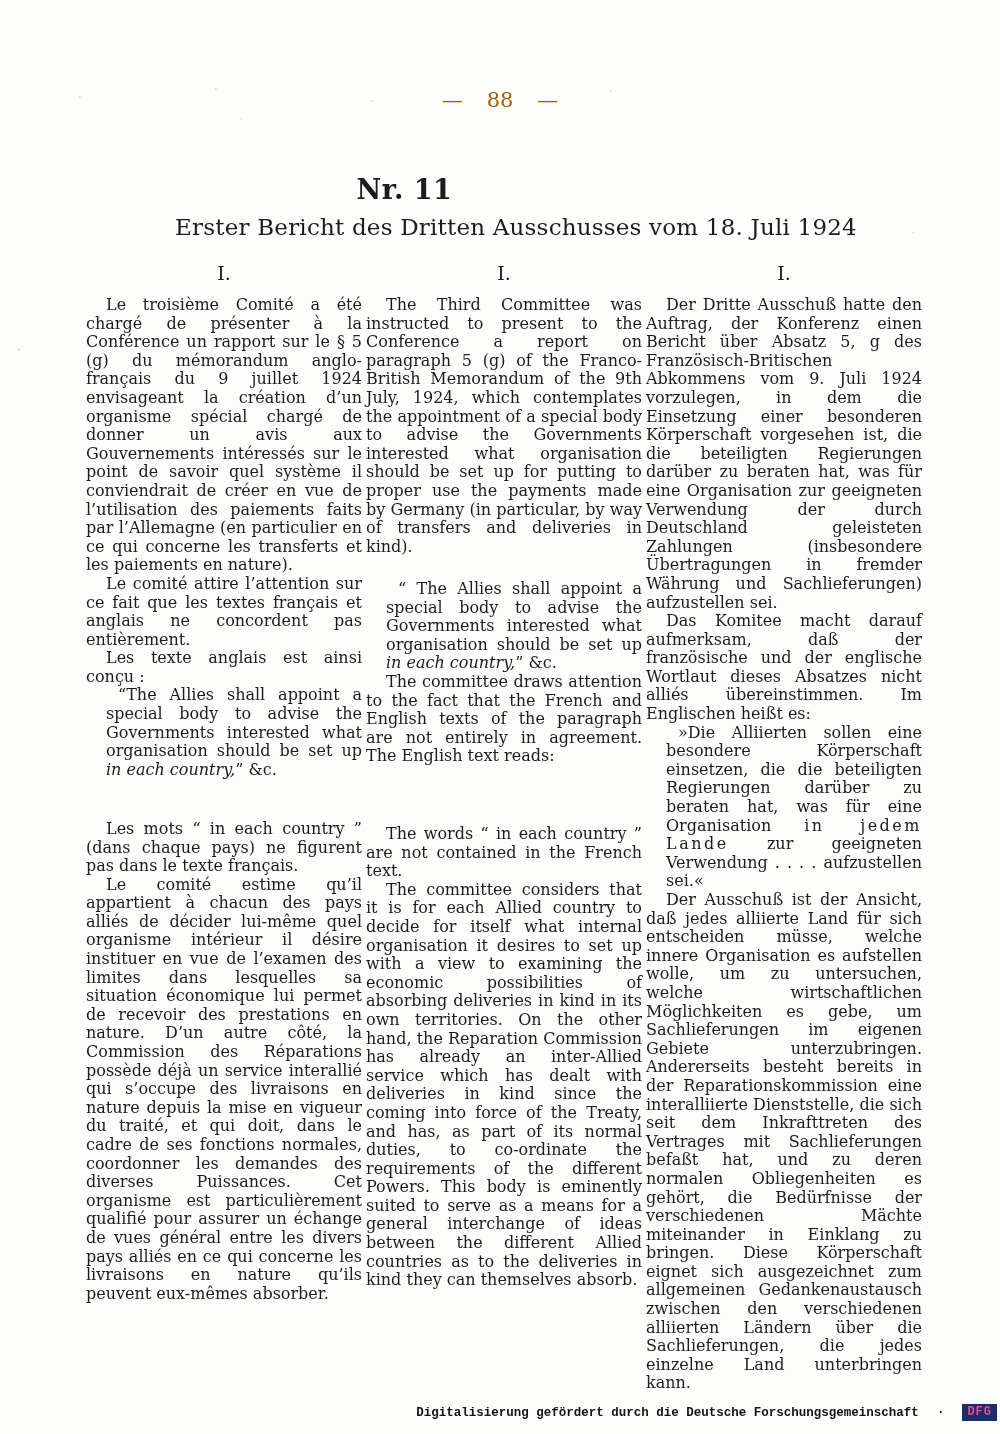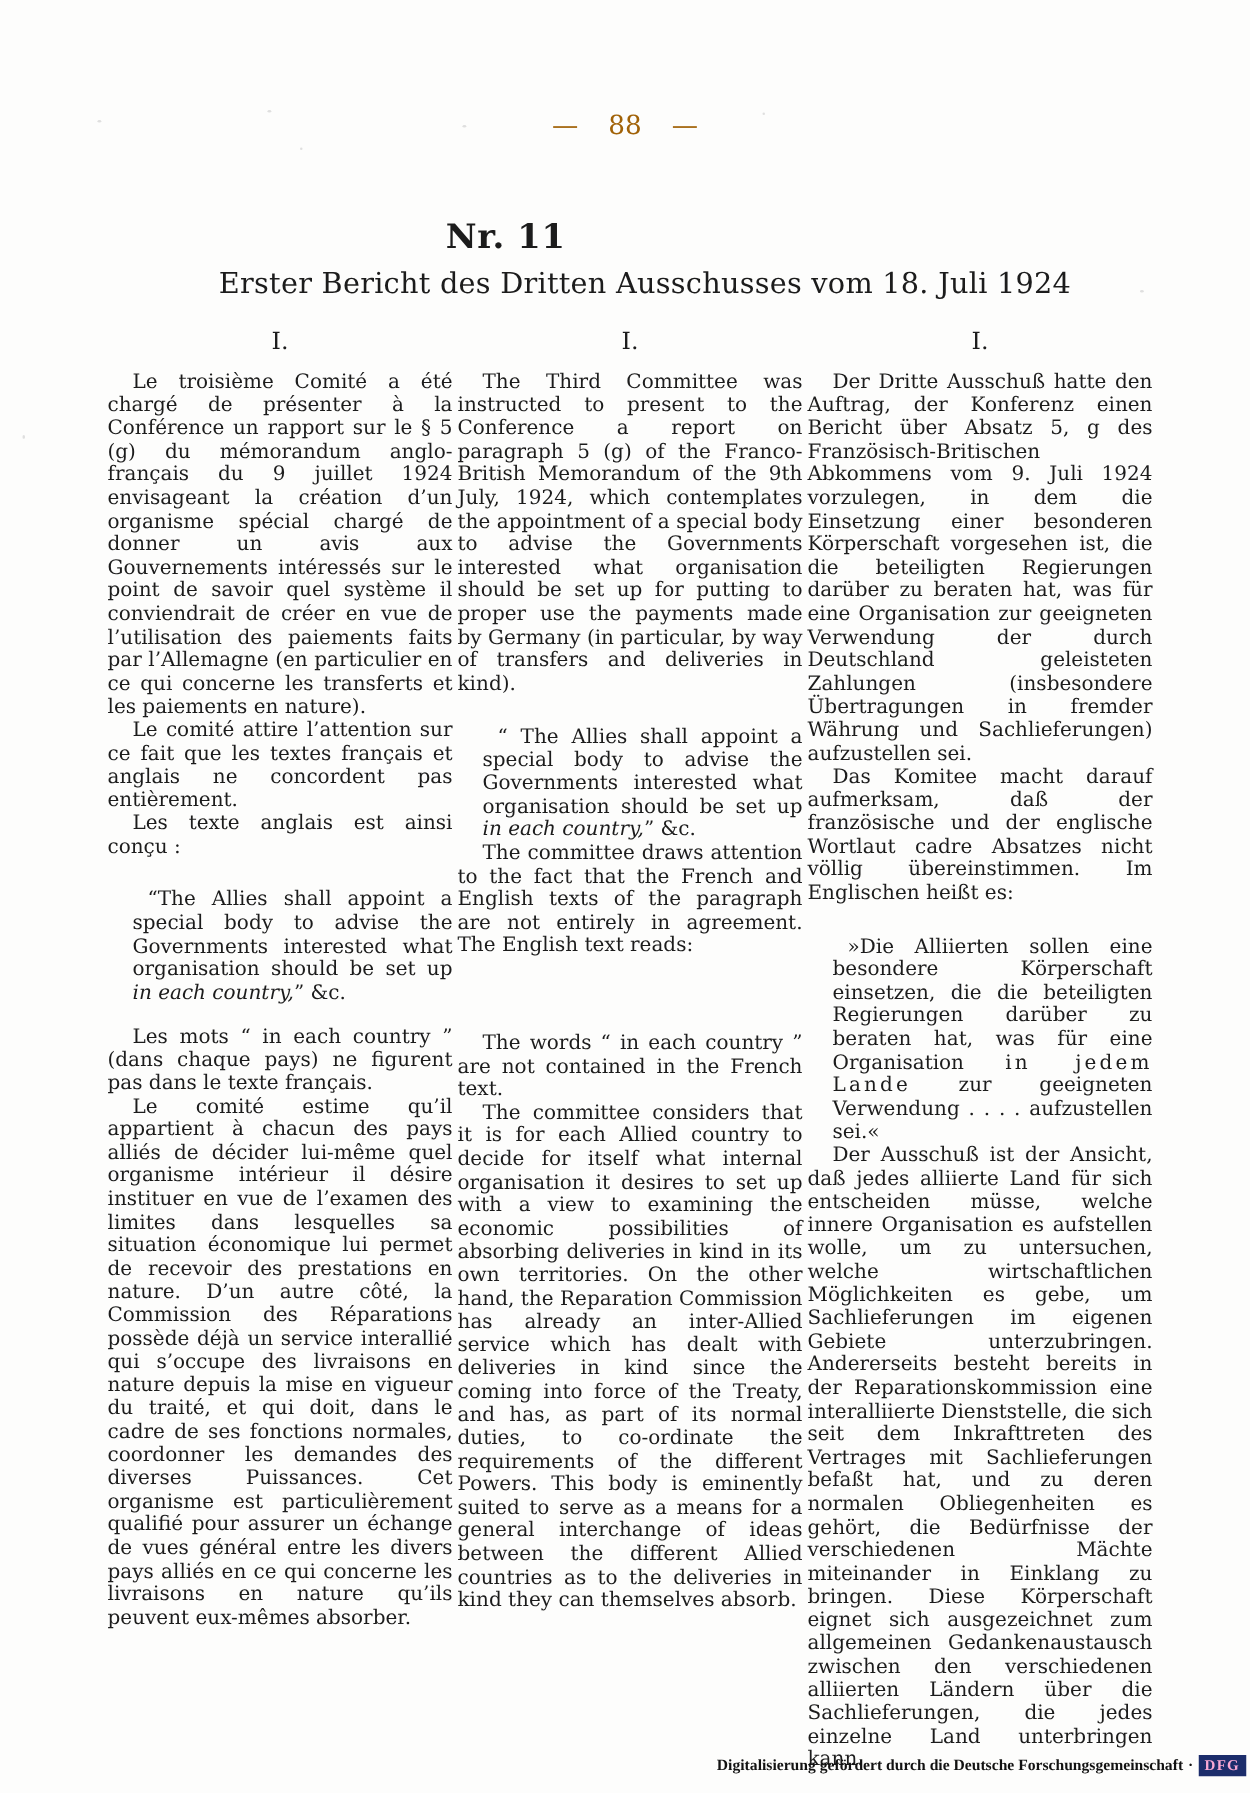--- a/index.html
+++ b/index.html
@@ -29,36 +29,36 @@
   .col { position:absolute; top:262px; width:276px; }
   .col-1 { left:86px; }
   .col-2 { left:366px; }
   .col-3 { left:646px; }
   .col-heading { text-align:center; font-size:19px; margin:0 0 12px 0; }
   .para {
     margin:0; font-size:16px; line-height:18.6px;
     text-align:justify; text-indent:20px;
     hyphens:auto; -webkit-hyphens:auto;
   }
-  .quote { padding-left:20px; text-indent:12px;margin-top:24px; }
+  .quote { padding-left:20px; text-indent:12px; }
   .quote em { font-style:italic; }
   .quote .spaced { letter-spacing:2.5px; }
   .block-a { min-height:274px; }
   .block-b { min-height:245px; }
   .gap-before-quote { margin-top:10px; }
   
   .footer-credit {
     position:absolute; top:1404px; right:3px;
-    display:flex; align-items:center; gap:4px;
-    font-family:Liberation Serif, serif;
+    display:flex; align-items:center; gap:18px;
+    font-family:Liberation Mono, monospace;
     font-size:12.5px; font-weight:bold; color:#121212;
   }
   .dfg-logo {
     display:inline-block; padding:2px 5px 3px 5px;
-    color:#f9a8d4; font-size:12px; font-weight:bold;
+    color:#ec4899; font-size:12px; font-weight:bold;
     letter-spacing:1px; line-height:1;
   }
   
   .speck { position:absolute; border-radius:50%; background:#9a9a9a; opacity:0.3; }
 </style>
 </head>
 <body>
 
 <div class="page-number">
   <span class="dash">—</span><span>88</span><span class="dash">—</span>
@@ -97,21 +97,21 @@
     <p class="para">The committee considers that it is for each Allied country to decide for itself what internal organisation it desires to set up with a view to examining the economic possibilities of absorbing deliveries in kind in its own territories. On the other hand, the Reparation Commission has already an inter-Allied service which has dealt with deliveries in kind since the coming into force of the Treaty, and has, as part of its normal duties, to co-ordinate the requirements of the different Powers. This body is eminently suited to serve as a means for a general interchange of ideas between the different Allied countries as to the deliveries in kind they can themselves absorb.</p>
   </div>
 </section>
 
 <section class="col col-3" lang="de">
   <p class="col-heading">I.</p>
   <div class="block-a">
     <p class="para">Der Dritte Ausschuß hatte den Auftrag, der Konferenz einen Bericht über Absatz 5, g des Französisch-Britischen Abkommens vom 9. Juli 1924 vorzulegen, in dem die Einsetzung einer besonderen Körperschaft vorgesehen ist, die die beteiligten Regierungen darüber zu beraten hat, was für eine Organisation zur geeigneten Verwendung der durch Deutschland geleisteten Zahlungen (insbesondere Übertragungen in fremder Währung und Sachlieferungen) aufzustellen sei.</p>
   </div>
   <div class="block-b">
-    <p class="para">Das Komitee macht darauf aufmerksam, daß der französische und der englische Wortlaut cadre Absatzes nicht völlig übereinstimmen. Im Englischen heißt es:</p>
+    <p class="para">Das Komitee macht darauf aufmerksam, daß der französische und der englische Wortlaut dieses Absatzes nicht alliés übereinstimmen. Im Englischen heißt es:</p>
     <p class="para quote"><span>»Die Alliierten sollen eine besondere Körperschaft einsetzen, die die beteiligten Regierungen darüber zu beraten hat, was für eine Organisation </span><span class="spaced">in jedem Lande</span><span> zur geeigneten Verwendung . . . . aufzustellen sei.«</span></p>
   </div>
   <div class="block-c">
     <p class="para">Der Ausschuß ist der Ansicht, daß jedes alliierte Land für sich entscheiden müsse, welche innere Organisation es aufstellen wolle, um zu untersuchen, welche wirtschaftlichen Möglichkeiten es gebe, um Sachlieferungen im eigenen Gebiete unterzubringen. Andererseits besteht bereits in der Reparationskommission eine interalliierte Dienststelle, die sich seit dem Inkrafttreten des Vertrages mit Sachlieferungen befaßt hat, und zu deren normalen Obliegenheiten es gehört, die Bedürfnisse der verschiedenen Mächte miteinander in Einklang zu bringen. Diese Körperschaft eignet sich ausgezeichnet zum allgemeinen Gedankenaustausch zwischen den verschiedenen alliierten Ländern über die Sachlieferungen, die jedes einzelne Land unterbringen kann.</p>
   </div>
 </section>
 
 <div>
   <div class="speck" style="left:78px;  top:96px;  width:3px; height:2px;"></div>
   <div class="speck" style="left:214px; top:88px;  width:3px; height:2px;"></div>

